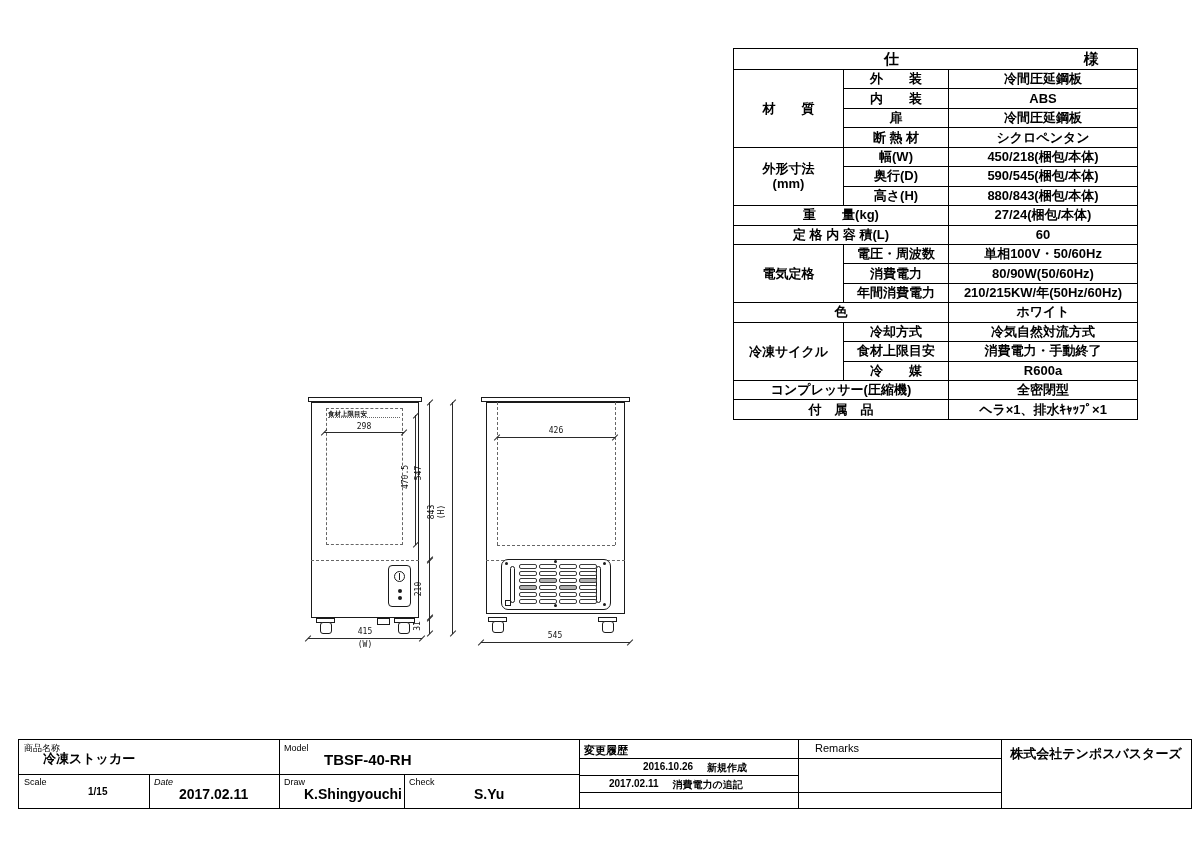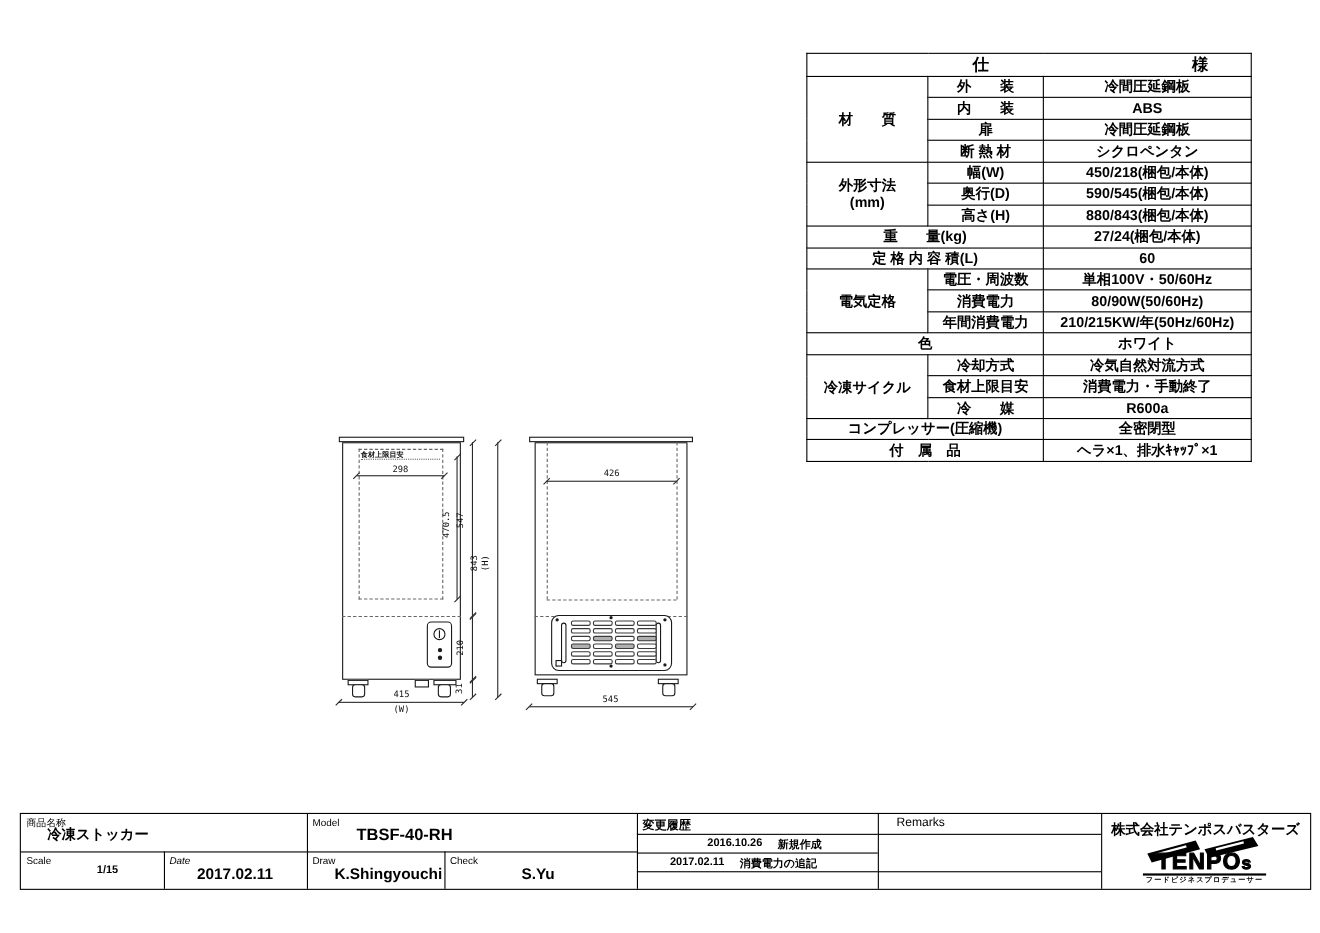--- a/index.html
+++ b/index.html
@@ -309,27 +309,15 @@
       <span>新規作成</span>
     </div>
     <div class="histrow" style="left:590px;top:38px;">
       <span>2017.02.11</span>
       <span>消費電力の追記</span>
     </div>
 
     <div class="minilabel" style="left:784px;top:3px;font-size:11px;margin-left:12px;">Remarks</div>
 
     <div class="bigval" style="left:982px;top:5px;width:190px;text-align:center;font-size:13px;">株式会社テンポスバスターズ</div>
-    <div id="logo" style="left:1018px;top:21px;width:116px;height:46px;">
-      <svg class="roofs" width="116" height="26" viewBox="0 0 116 26">
-        <polygon points="6,17 50,5 54,13 10,25" fill="#000"></polygon>
-        <polygon points="58,13 102,2 107,10 62,21" fill="#000"></polygon>
-        <rect x="14" y="13" width="28" height="2" fill="#fff" transform="rotate(-15 28 14)"></rect>
-        <rect x="68" y="9" width="26" height="2" fill="#fff" transform="rotate(-14 81 10)"></rect>
-      </svg>
-      <div class="word">
-        <span>TENPO</span><span class="sm">s</span>
-      </div>
-      <div class="sub">フードビジネスプロデューサー</div>
-    </div>
   </div>
 
 </div>
 
 </body></html>

